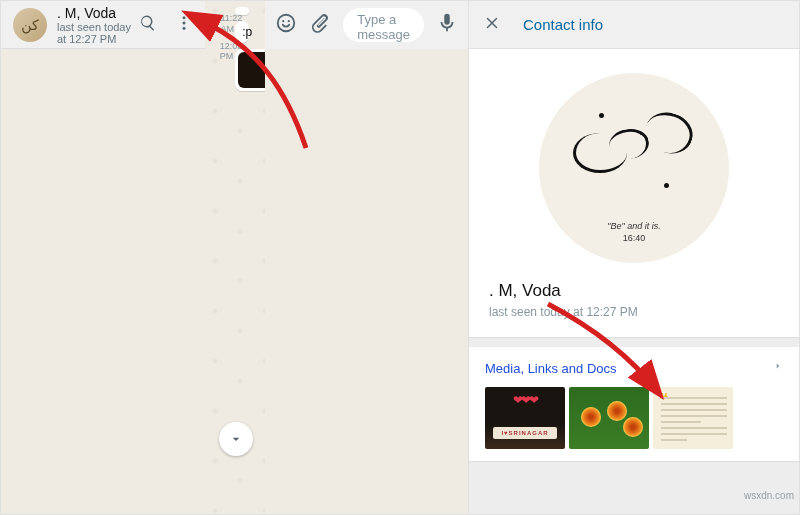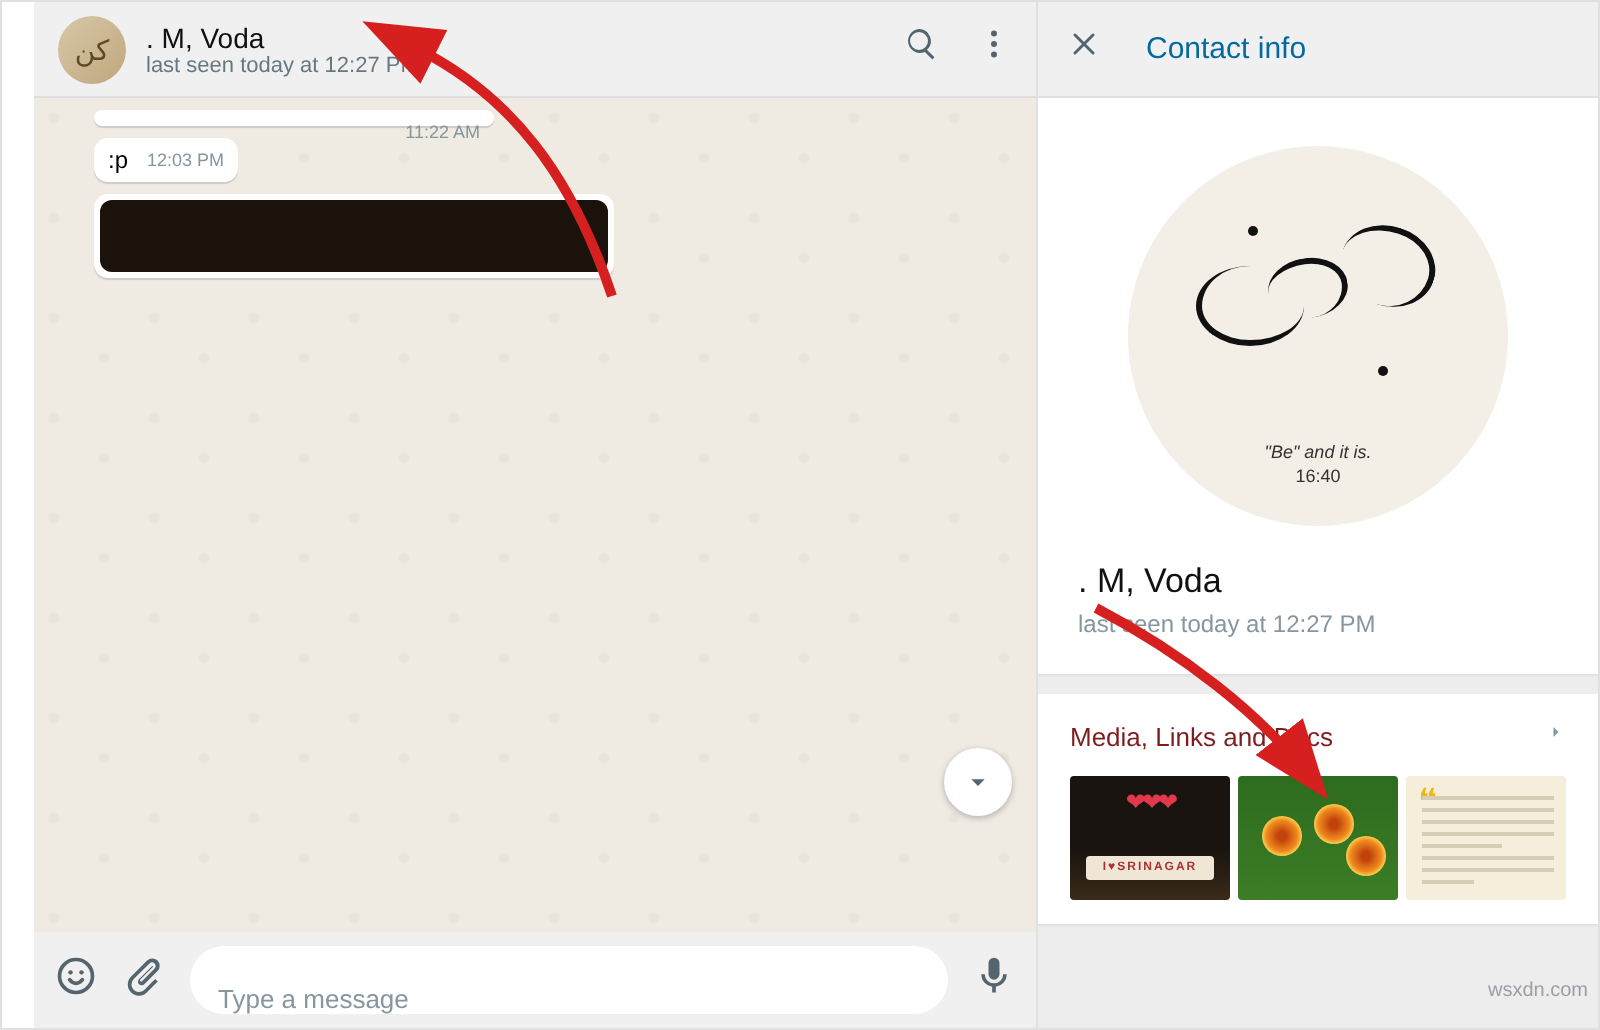--- a/index.html
+++ b/index.html
@@ -1,20 +1,20 @@
 <!DOCTYPE html>
 <html><head>
 <meta charset="utf-8">
 <style>
   * { box-sizing: border-box; margin: 0; padding: 0; font-family: -apple-system, "Segoe UI", Helvetica, Arial, sans-serif; }
   body { width: 800px; height: 515px; overflow: hidden; background: #fff; position: relative; }
   .app { display: flex; width: 800px; height: 515px; border: 1px solid #e0e0e0; }
 
   
-  .chat-panel { width: 534px; height: 100%; display: flex; flex-direction: column; background: #efeae2; position: relative; border-right: 1px solid #e0e0e0; margin-left: 16px; }
+  .chat-panel { width: 468px; height: 100%; display: flex; flex-direction: row; background: #efeae2; position: relative; border-right: 1px solid #e0e0e0; }
   .chat-header { height: 48px; background: #f0f0f0; display: flex; align-items: center; padding: 0 12px; border-bottom: 1px solid #ddd; }
   .avatar { width: 34px; height: 34px; border-radius: 50%; background: linear-gradient(135deg,#d8c7a8,#bfa77c); margin-right: 10px; flex: none; display:flex; align-items:center; justify-content:center; font-size:14px; color:#5a4a2a; }
   .chat-header .title { flex: 1; }
   .contact-name { font-size: 14px; color: #111; }
   .contact-status { font-size: 11px; color: #667781; }
   .hdr-icons { display: flex; gap: 18px; color: #54656f; }
   .hdr-icons svg { width: 18px; height: 18px; cursor: pointer; }
 
   .chat-body { flex: 1; overflow: hidden; padding: 6px 30px 6px 30px; position: relative; }
   .doodle-bg { position:absolute; inset:0; background:#efeae2; opacity:1; }
@@ -64,21 +64,21 @@
   .dot { position:absolute; width:5px; height:5px; background:#111; border-radius:50%; }
   .d1 { right:30px; bottom:10px; } .d2 { left:30px; top:6px; }
   .subcal { position:absolute; bottom:32px; width:100%; text-align:center; font-size:9px; color:#333; font-style:italic; }
   .subcal2 { position:absolute; bottom:20px; width:100%; text-align:center; font-size:9px; color:#333; }
 
   .prof-name { font-size:17px; color:#111; margin-bottom:4px; }
   .prof-status { font-size:12px; color:#8696a0; }
 
   .media-card { padding:12px 16px; }
   .media-head { display:flex; align-items:center; justify-content:space-between; margin-bottom:10px; }
-  .media-head .ttl { color:#7f1d1d; font-size:13px; }
+  .media-head .ttl { color:#1d4ed8; font-size:13px; }
   .chev { color:#8696a0; font-size:16px; }
   .thumbs { display:flex; gap:4px; }
   .thumb { width:80px; height:62px; background:#333; border-radius:2px; position:relative; overflow:hidden; }
   .t1 { background:linear-gradient(180deg,#1a1410 60%,#3a2a1a 100%); }
   .t1 .hearts { position:absolute; top:6px; left:50%; transform:translateX(-50%); font-size:12px; color:#e2384d; letter-spacing:-2px; }
   .t1 .sign { position:absolute; bottom:10px; left:8px; right:8px; height:12px; background:#efe6d6; border-radius:2px; display:flex; align-items:center; justify-content:center; }
   .t1 .sign span{ font-size:6px; color:#a33; letter-spacing:1px; font-weight:bold; }
   .t2 { background: linear-gradient(180deg,#2d6b1e 0%, #3c7d26 100%); }
   .t2 .mini { position:absolute; width:20px; height:20px; border-radius:50%; background:radial-gradient(circle,#c2420b 15%,#f08a1f 55%,#ffe35b 75%); }
   .t2 .m1{left:12px; top:20px;} .t2 .m2{left:38px; top:14px;} .t2 .m3{left:54px; top:30px;}

